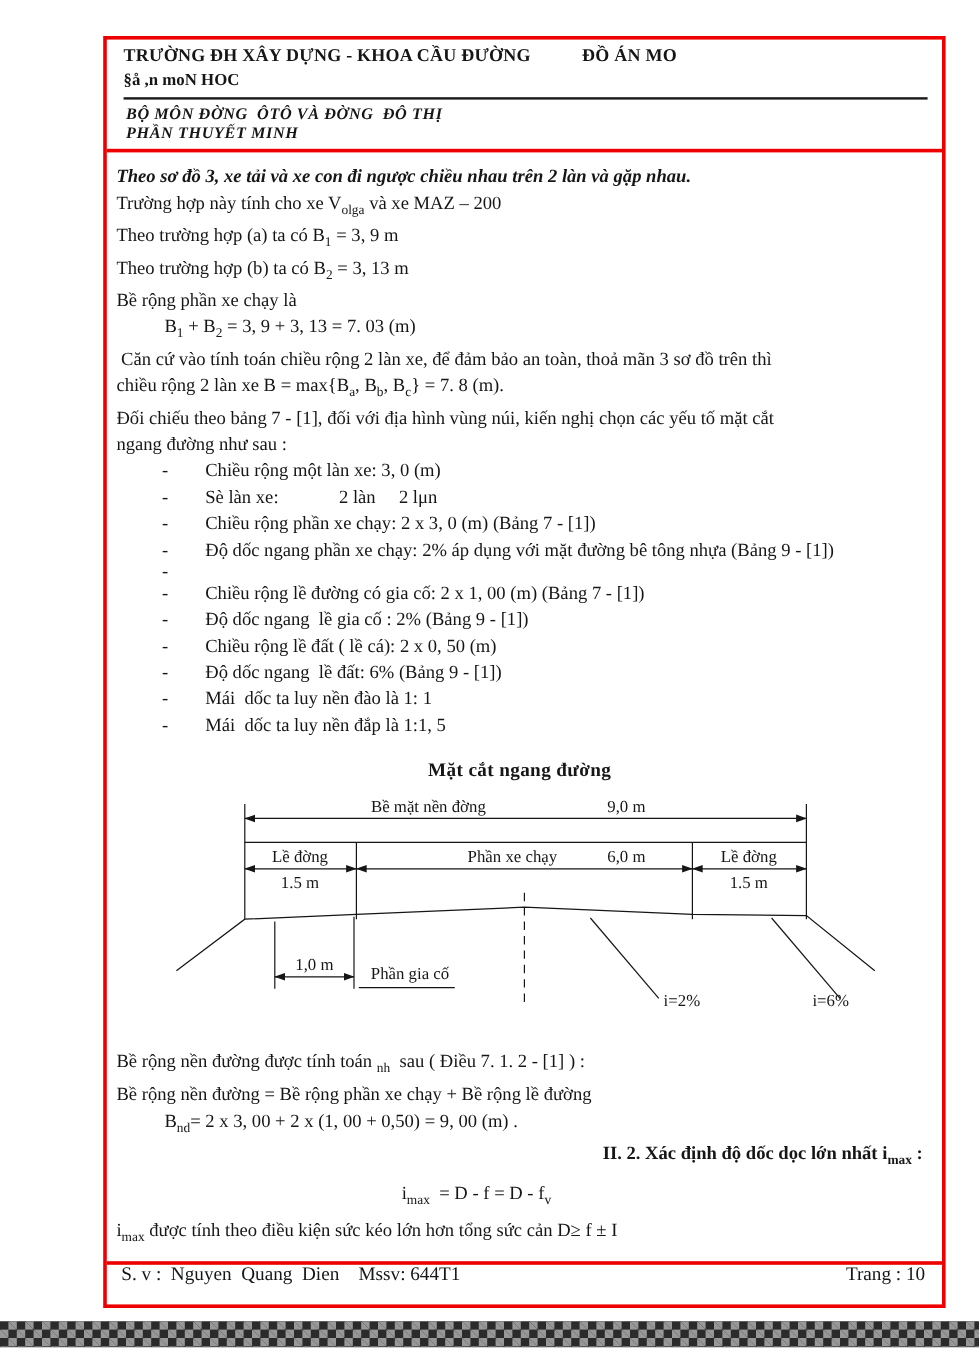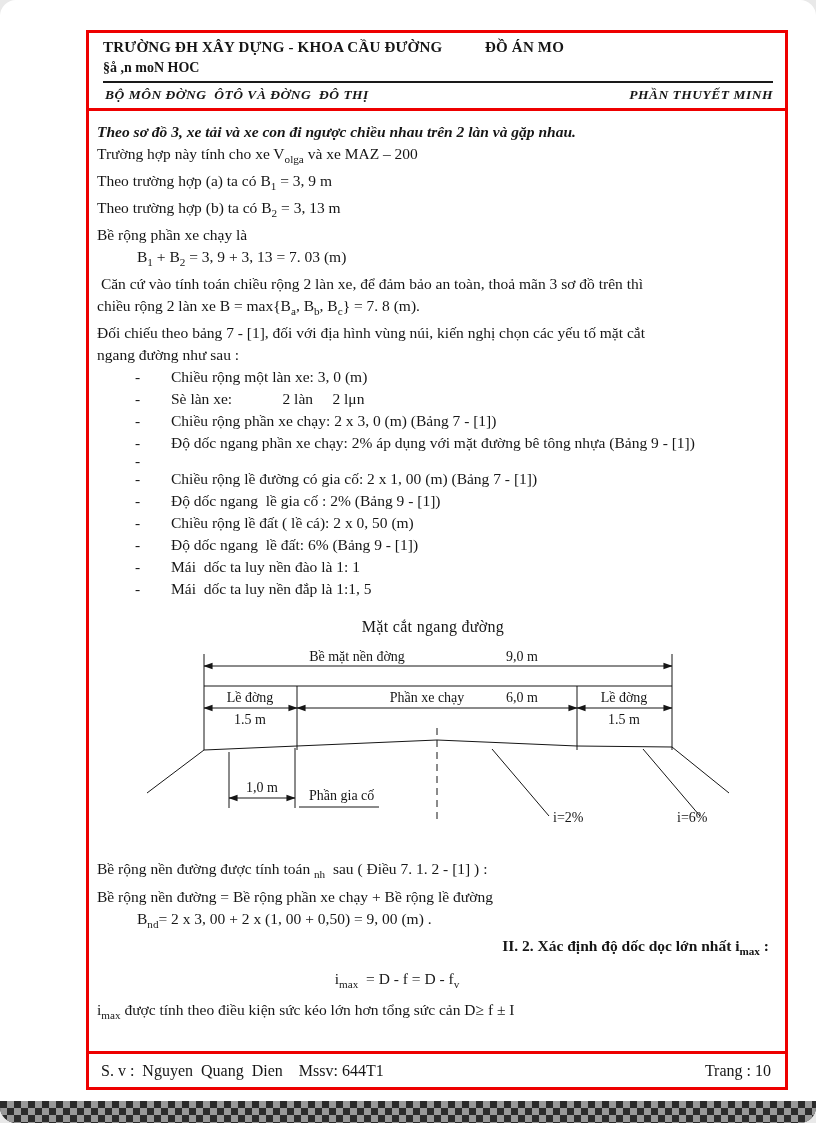--- a/index.html
+++ b/index.html
@@ -1,48 +1,48 @@
 <!DOCTYPE html>
 <html><head>
 <meta charset="utf-8">
 <style>
   html,body { margin:0; padding:0; background:#e9e9e9; }
   .page { position:relative; width:816px; height:1123px; background:#ffffff; overflow:hidden;
-          font-family:"Liberation Serif", serif; color:#161616;border-radius:16px; }
+          font-family:"Liberation Serif", serif; color:#161616; }
   .frame { position:absolute; left:86px; top:30px; width:702px; height:1060px;
            border:3px solid #ee0000; background:#ffffff; box-sizing:border-box;
            display:flex; flex-direction:column; }
   
   .hdr { border-bottom:3px solid #ee0000; padding:6px 10px 5px 14px; }
   .hdr-r1 { position:relative; font-size:15px; font-weight:bold; height:21px; letter-spacing:0.2px; white-space:pre; }
   .hdr-r1 .proj { position:absolute; left:382px; top:0; }
   .hdr-r2 { font-size:14px; font-weight:bold; height:19px; white-space:pre; }
   .hdr-sep { border-top:2px solid #1a1a1a; margin:2px 2px 3px 0; height:0; }
   .hdr-r3 { display:flex; justify-content:space-between; font-size:13.5px; font-weight:bold;
-            font-style:italic; letter-spacing:0.5px; padding:1px 2px 0 2px; white-space:pre; }
+            font-style:italic; letter-spacing:0.5px; padding:1px 2px 0 2px; white-space:pre;flex-direction:column; }
   
   .bd { flex:1; padding:10px 16px 0 8px; font-size:15.5px; line-height:22px; }
   .t { margin:0; white-space:pre-wrap; }
   .h1 { font-weight:bold; font-style:italic; }
   .bold { font-weight:bold;text-align:right; }
   .indent { padding-left:40px; }
   .mt18 { margin-top:18px; }
   .mt4 { margin-top:4px; }
   .li { display:flex; padding-left:38px; }
   .li .dash { width:24px; }
   .li .txt { white-space:pre-wrap; flex:1;margin-left:12px; }
   .li.empty { line-height:14px; }
   sub { font-size:0.72em; }
-  .fig-title { text-align:center; font-weight:normal; font-size:16px; margin:16px 0 0 0; letter-spacing:0.3px; }
+  .fig-title { text-align:center; font-weight:bold; font-size:16px; margin:16px 0 0 0; letter-spacing:0.3px; }
   .diagram { display:block; margin:2px 0 0 20px; }
   .diagram text { font-family:"Liberation Serif", serif; font-size:14px; fill:#161616; }
   .center-f { text-align:center; margin:6px 72px 0 0; }
   
   .ftr { border-top:3px solid #ee0000; height:36px; box-sizing:border-box;
-         display:flex; align-items:center; justify-content:space-between;
+         display:flex; align-items:flex-start; justify-content:space-between;
          padding:0 14px 0 12px; font-size:16px; }
   .ftr span { white-space:pre; }
   
   .scan-strip { position:absolute; left:0; bottom:0; width:816px; height:22px;
     background-color:#2b2b2b;
     background-image:
       linear-gradient(45deg,#989898 25%,transparent 25%,transparent 75%,#989898 75%),
       linear-gradient(45deg,#989898 25%,transparent 25%,transparent 75%,#989898 75%);
     background-position:0 0,7px 7px; background-size:14px 14px; }
 </style>

